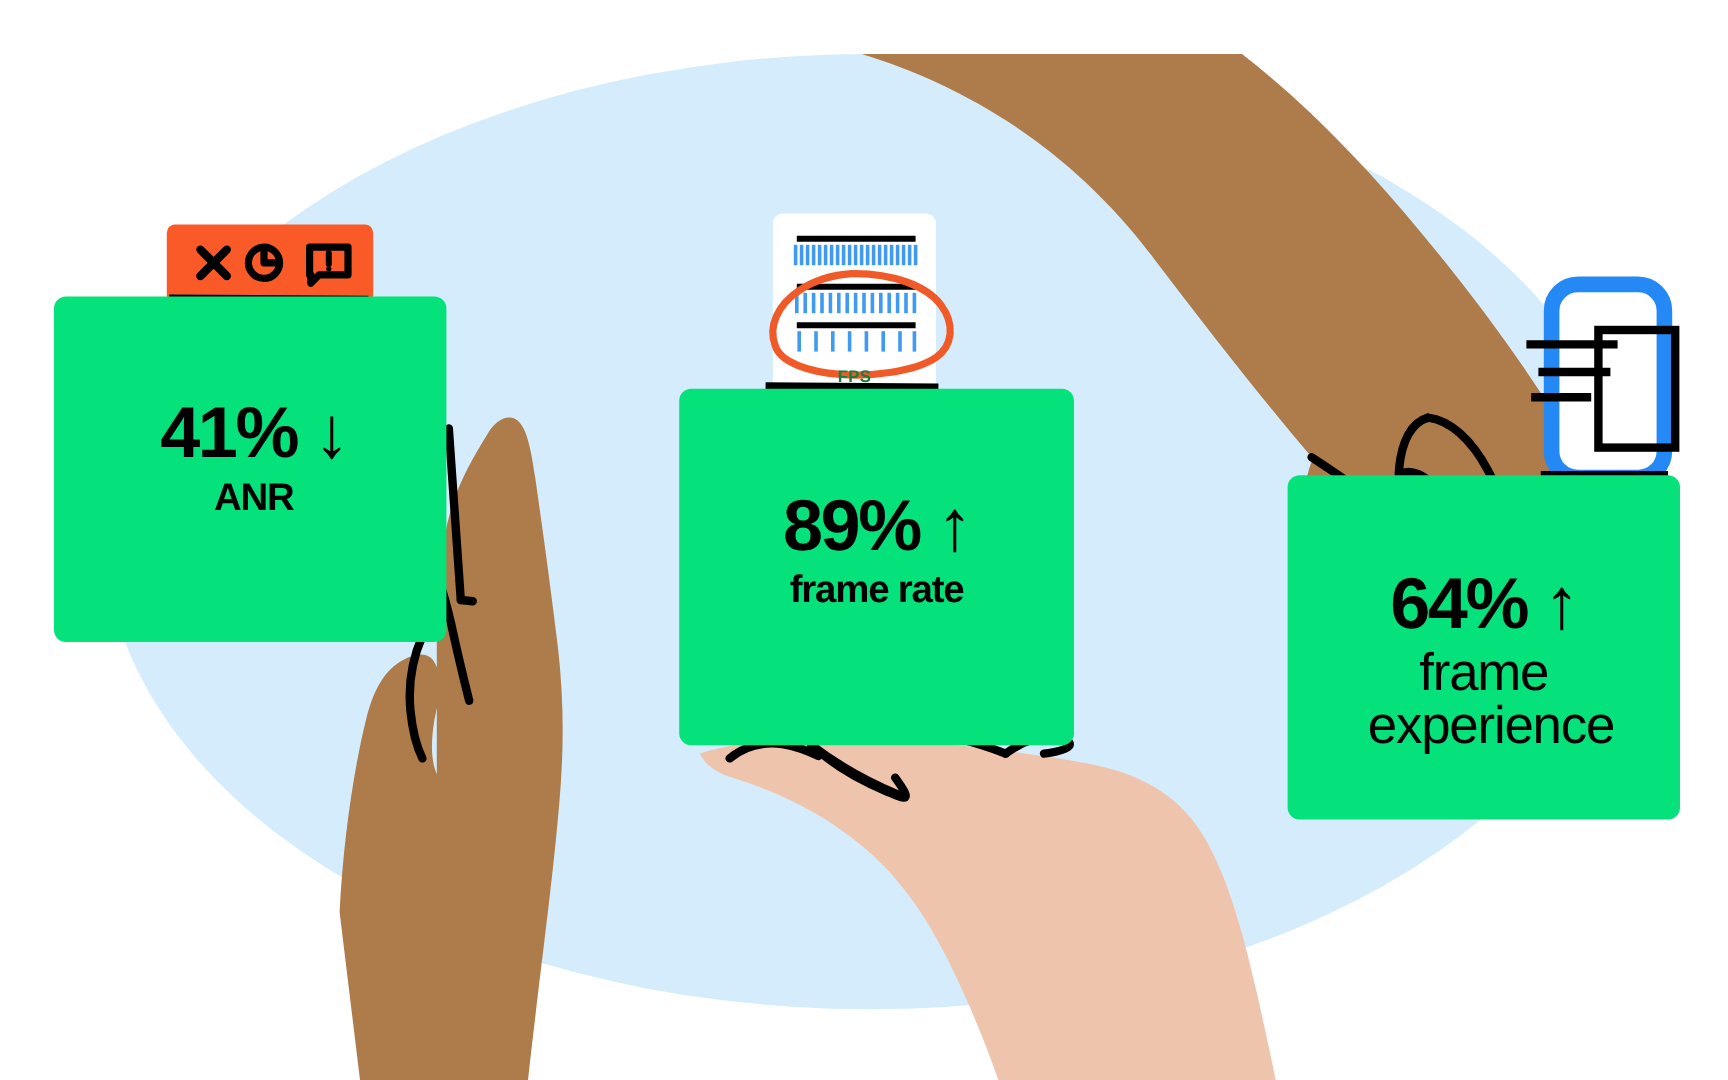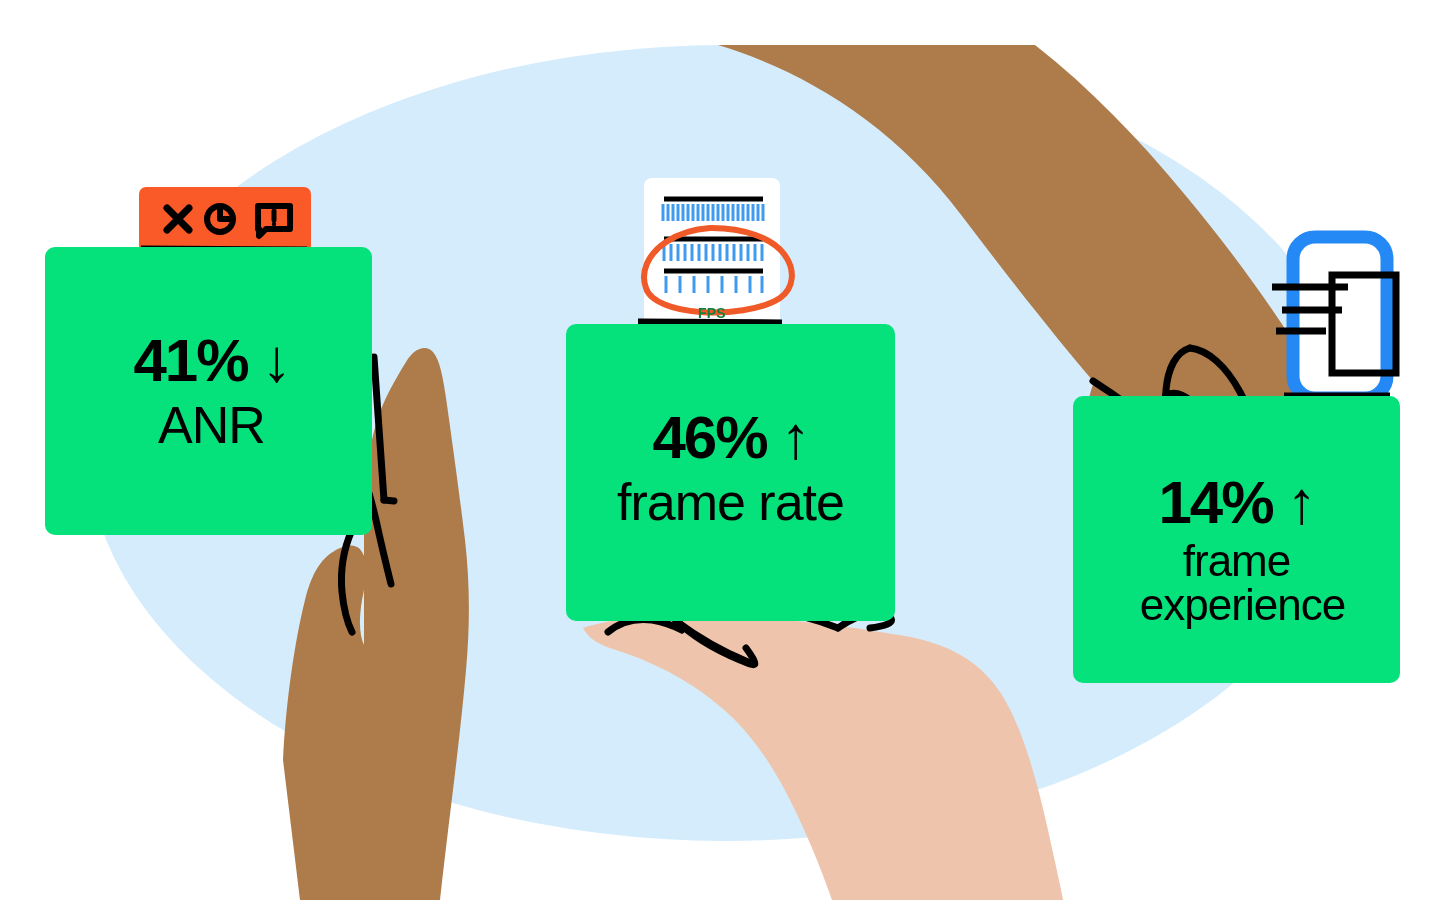--- a/index.html
+++ b/index.html
@@ -38,22 +38,22 @@
     letter-spacing: -0.5px;
     pointer-events: none;
     -webkit-font-smoothing: antialiased;
   }
   .stat-big {
     font-weight: 700;
     font-size: 60px;
     letter-spacing: -2px;
   }
   .stat-small {
-    font-weight: 400;
-    font-size: 52px;
+    font-weight: 700;
+    font-size: 32px;
     letter-spacing: -1px;
   }
   .stat-small2 {
     font-weight: 400;
     font-size: 44px;
     letter-spacing: -1px;
   }
   .overlay-block { position: absolute; }
 </style>
 </head>
@@ -263,28 +263,28 @@
 
   <div class="overlay-block" style="left:45px; top:330px; width:333px;">
     <div class="card-text stat-big" style="position:relative;">
       <span>41%</span><span style="margin-left:14px;">↓</span>
     </div>
     <div class="card-text stat-small" style="position:relative; margin-top:6px;">ANR</div>
   </div>
 
   <div class="overlay-block" style="left:566px; top:407px; width:329px;">
     <div class="card-text stat-big" style="position:relative;">
-      <span>46%</span><span style="margin-left:14px;">↑</span>
+      <span>89%</span><span style="margin-left:14px;">↑</span>
     </div>
     <div class="card-text stat-small" style="position:relative; margin-top:6px;">frame rate</div>
   </div>
 
   <div class="overlay-block" style="left:1073px; top:472px; width:327px;">
     <div class="card-text stat-big" style="position:relative;">
-      <span>14%</span><span style="margin-left:14px;">↑</span>
+      <span>64%</span><span style="margin-left:14px;">↑</span>
     </div>
     <div class="card-text stat-small2" style="position:relative; margin-top:4px;">frame</div>
     <div class="card-text stat-small2" style="position:relative; margin-top:-2px;margin-left:12px;">experience</div>
   </div>
 
   <div class="overlay-block" style="left:644px; top:305px; width:136px; text-align:center; font-size:14px;
               font-weight:700; color:#15803d; letter-spacing:0.2px;
               font-family:'Liberation Sans', sans-serif;">FPS</div>
 
 </div>

